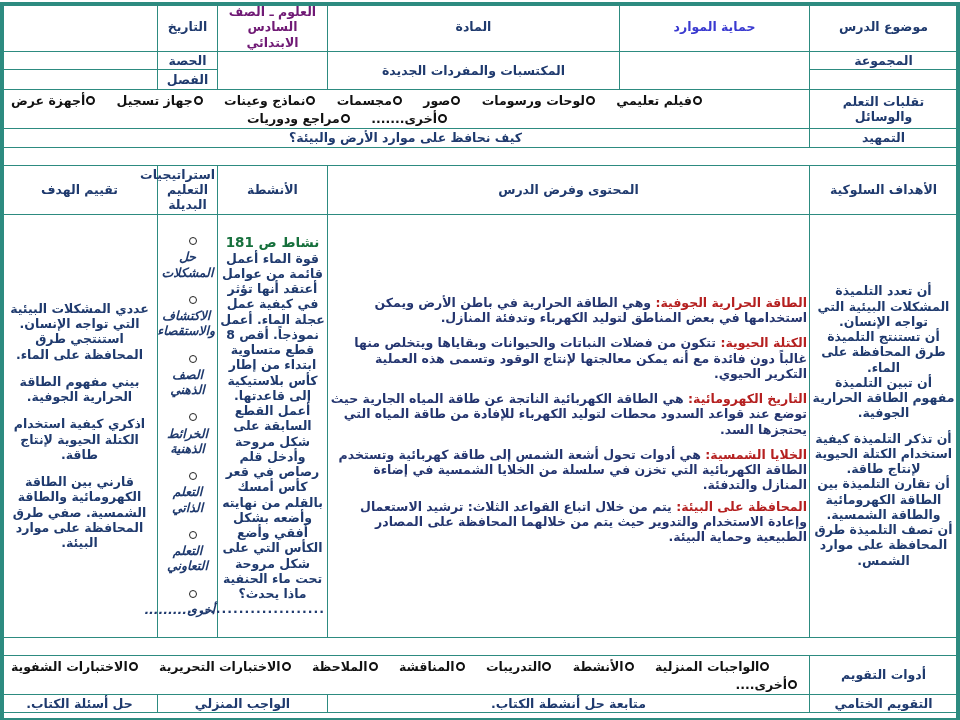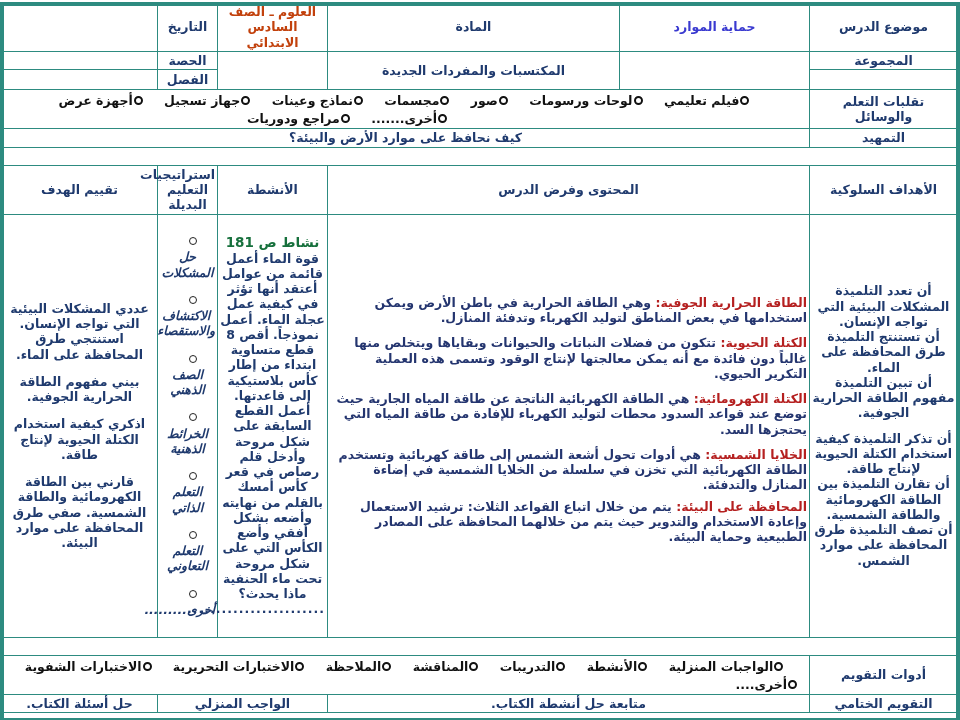--- a/index.html
+++ b/index.html
@@ -74,21 +74,21 @@
     white-space: nowrap;
     font-size: 12.5px;
     color: #111;
     font-weight: bold;
     margin: 0 7px;
   }
   .opt .t { vertical-align: middle; }
 
   .optrow {
     display: block;
-    text-align: center;
+    text-align: left;
     padding: 1px 0;
   }
 
   .media-cell { padding: 3px 2px 4px; }
 
   .hdr-cell { font-size: 13px; }
 
   .col-head {
     font-size: 13px;
     height: 34px;
@@ -178,21 +178,21 @@
       <col style="width:110px">
       <col style="width:60px">
       <col style="width:156px">
     </colgroup>
 
     <tbody>
         <tr>
       <td class="hdr-cell lbl-red" colspan="1" rowspan="1">موضوع الدرس</td>
       <td class="hdr-cell" style="color:#3a3ad0">حماية الموارد</td>
       <td class="hdr-cell lbl-red">المادة</td>
-      <td class="hdr-cell" style="color:#c2410c">العلوم ـ الصف السادس الابتدائي</td>
+      <td class="hdr-cell" style="color:#701a75">العلوم ـ الصف السادس الابتدائي</td>
       <td class="hdr-cell lbl-red">التاريخ</td>
       <td>&nbsp;</td>
     </tr>
 
     <tr>
       <td class="hdr-cell lbl-red">المجموعة</td>
       <td rowspan="2">&nbsp;</td>
       <td class="hdr-cell lbl-red" rowspan="2" style="line-height:1.25">المكتسبات والمفردات الجديدة</td>
       <td rowspan="2">&nbsp;</td>
       <td class="hdr-cell lbl-red">الحصة</td>
@@ -249,21 +249,21 @@
         <p>أن تبين التلميذة مفهوم الطاقة الحرارية الجوفية.</p>
         <div class="gap"></div>
         <p>أن تذكر التلميذة كيفية استخدام الكتلة الحيوية لإنتاج طاقة.</p>
         <p>أن تقارن التلميذة بين الطاقة الكهرومائية والطاقة الشمسية.</p>
         <p>أن تصف التلميذة طرق المحافظة على موارد الشمس.</p>
       </td>
 
       <td class="content-cell" colspan="2">
         <p><span class="term">الطاقة الحرارية الجوفية:</span><span class="txt"> وهي الطاقة الحرارية في باطن الأرض ويمكن استخدامها في بعض المناطق لتوليد الكهرباء وتدفئة المنازل.</span></p>
         <p><span class="term">الكتلة الحيوية:</span><span class="txt"> تتكون من فضلات النباتات والحيوانات وبقاياها ويتخلص منها غالباً دون فائدة مع أنه يمكن معالجتها لإنتاج الوقود وتسمى هذه العملية التكرير الحيوي.</span></p>
-        <p><span class="term">الكتلة الكهرومائية:</span><span class="txt"> هي الطاقة الكهربائية الناتجة عن طاقة المياه الجارية حيث توضع عند قواعد السدود محطات لتوليد الكهرباء للإفادة من طاقة المياه التي يحتجزها السد.</span></p>
+        <p><span class="term">التاريخ الكهرومائية:</span><span class="txt"> هي الطاقة الكهربائية الناتجة عن طاقة المياه الجارية حيث توضع عند قواعد السدود محطات لتوليد الكهرباء للإفادة من طاقة المياه التي يحتجزها السد.</span></p>
         <p style="margin-bottom:6px"><span class="term">الخلايا الشمسية:</span><span class="txt"> هي أدوات تحول أشعة الشمس إلى طاقة كهربائية وتستخدم الطاقة الكهربائية التي تخزن في سلسلة من الخلايا الشمسية في إضاءة المنازل والتدفئة.</span></p>
         <p style="margin-bottom:12px"><span class="term">المحافظة على البيئة:</span><span class="txt"> يتم من خلال اتباع القواعد الثلاث: ترشيد الاستعمال وإعادة الاستخدام والتدوير حيث يتم من خلالهما المحافظة على المصادر الطبيعية وحماية البيئة.</span></p>
       </td>
 
       <td class="body-cell act-cell">
         <p class="ttl" style="font-size:13.5px">نشاط ص 181</p>
         <p>قوة الماء أعمل قائمة من عوامل أعتقد أنها تؤثر في كيفية عمل عجلة الماء. أعمل نموذجاً. أقص 8 قطع متساوية ابتداء من إطار كأس بلاستيكية إلى قاعدتها. أعمل القطع السابقة على شكل مروحة وأدخل قلم رصاص في قعر كأس أمسك بالقلم من نهايته وأضعه بشكل أفقي وأضع الكأس التي على شكل مروحة تحت ماء الحنفية ماذا يحدث؟</p>
         <p style="letter-spacing:1px">........................</p>
       </td>
 

